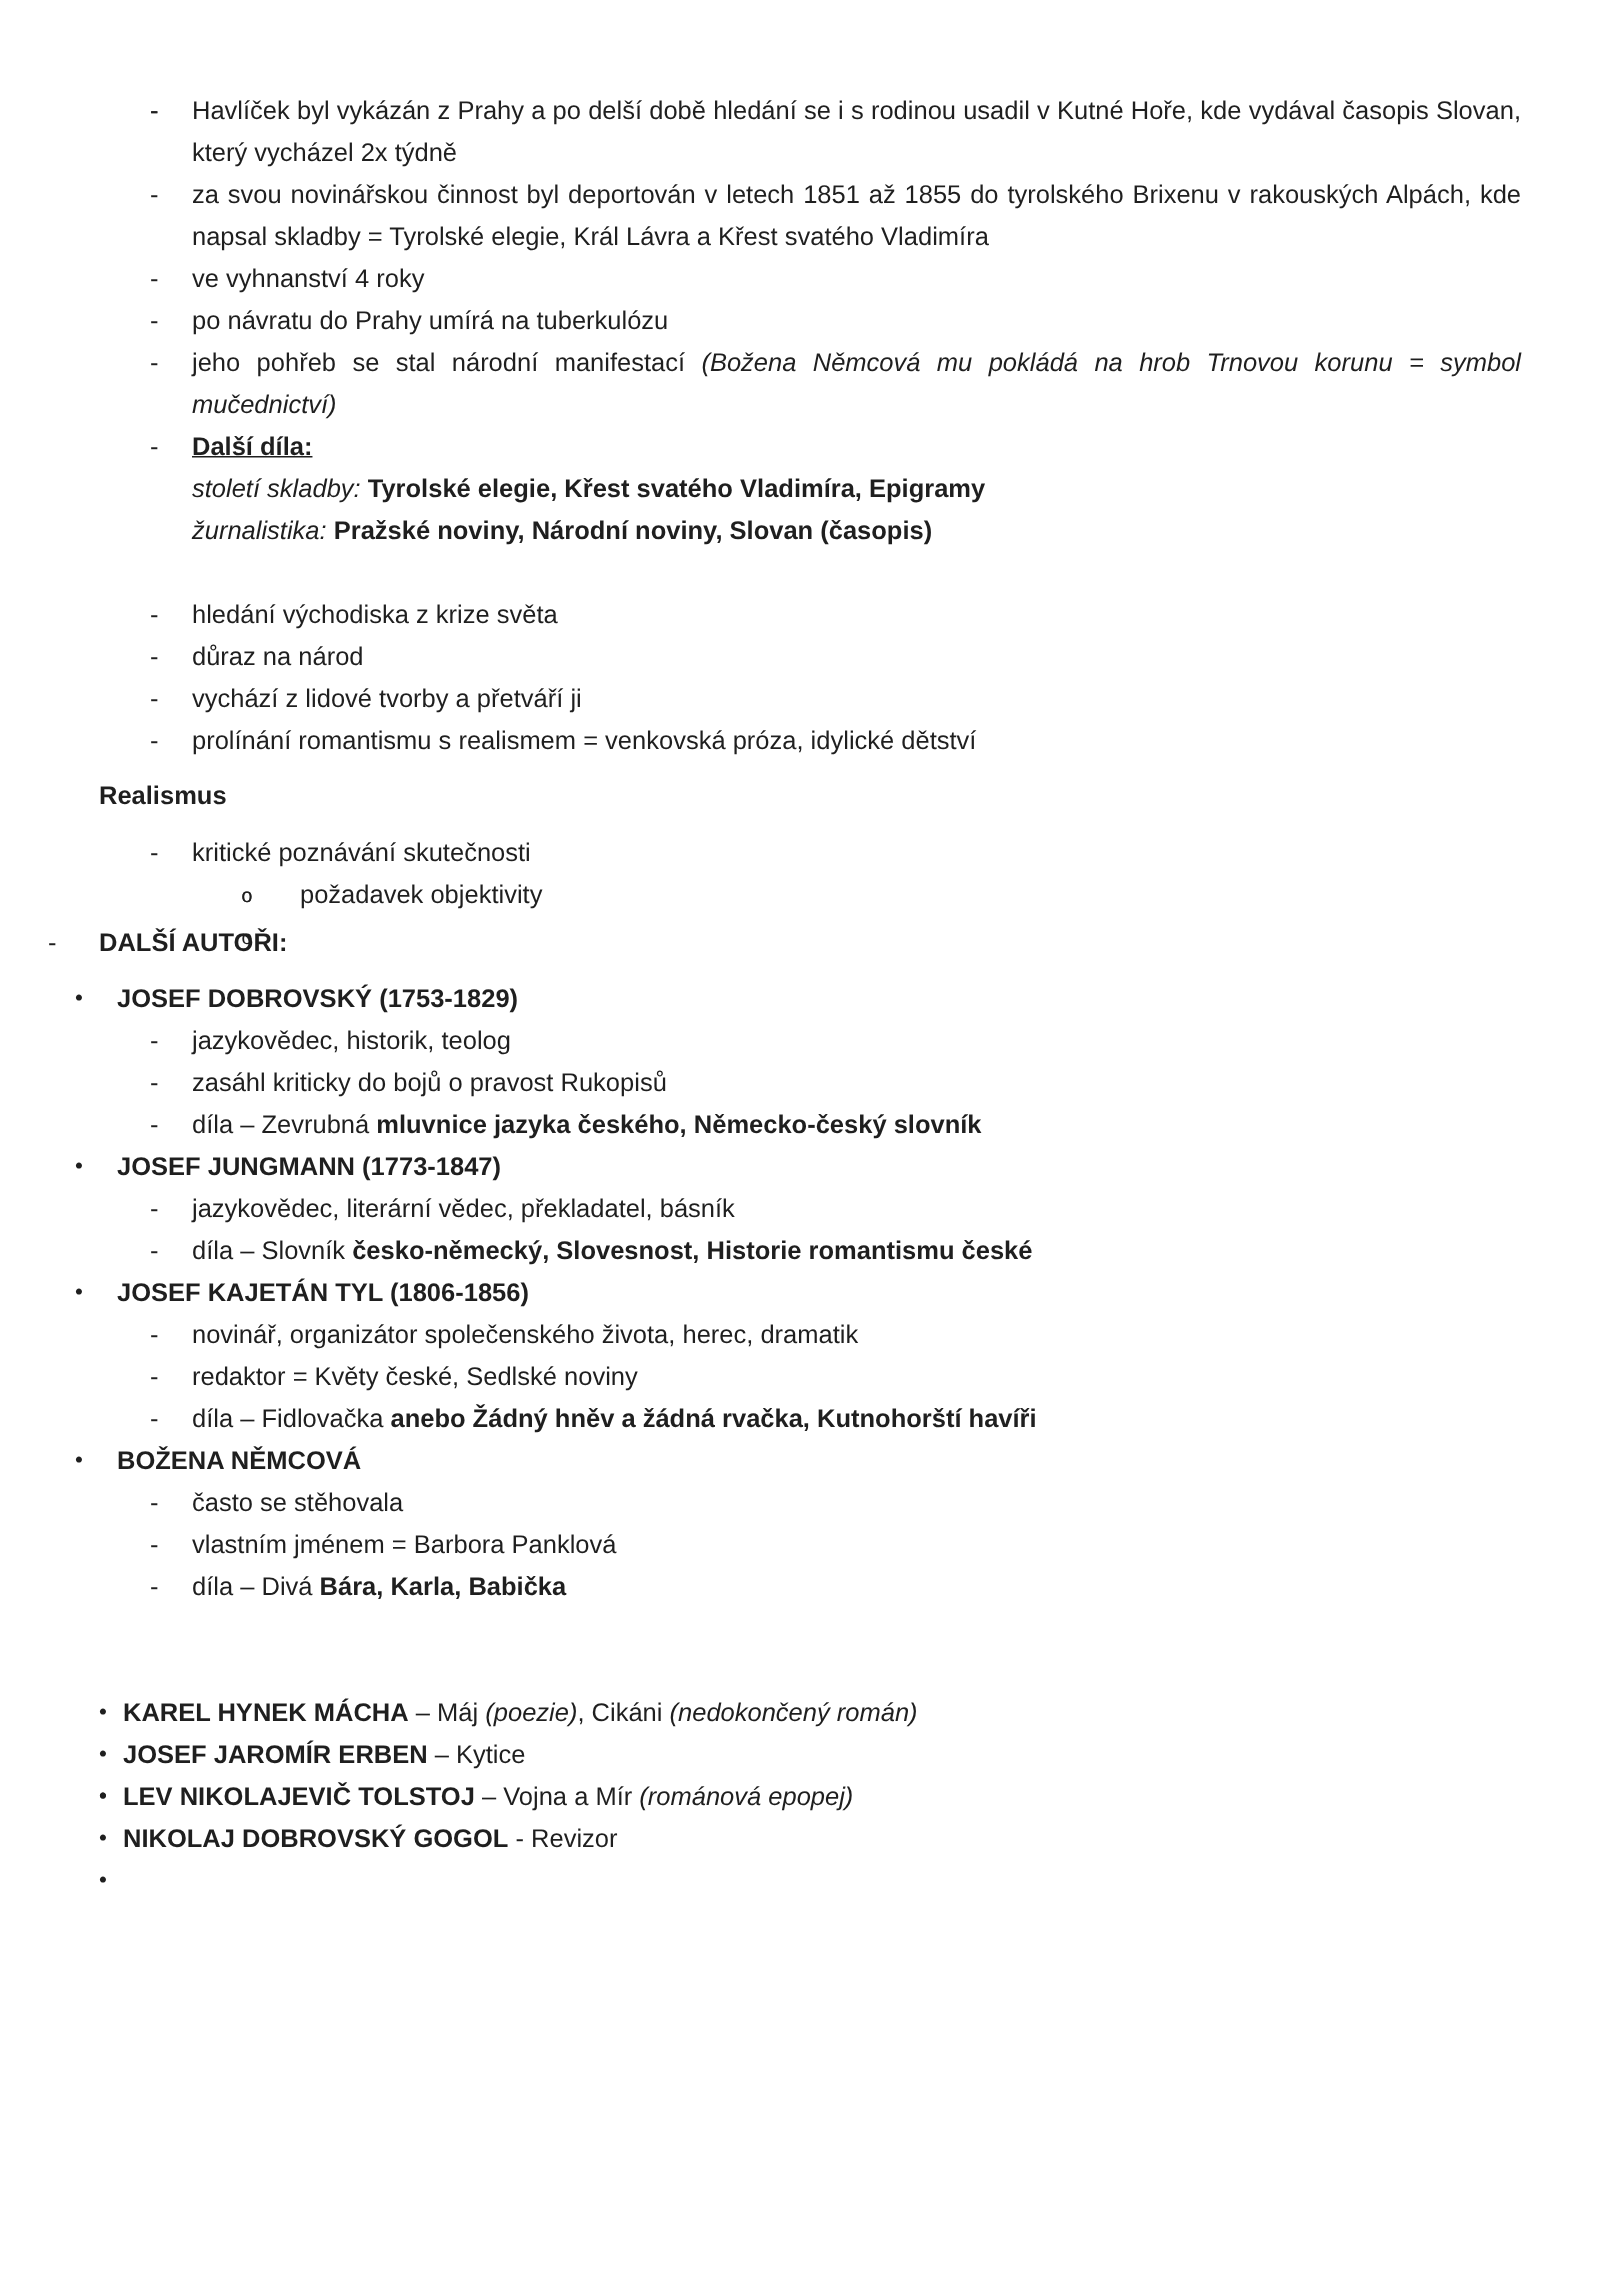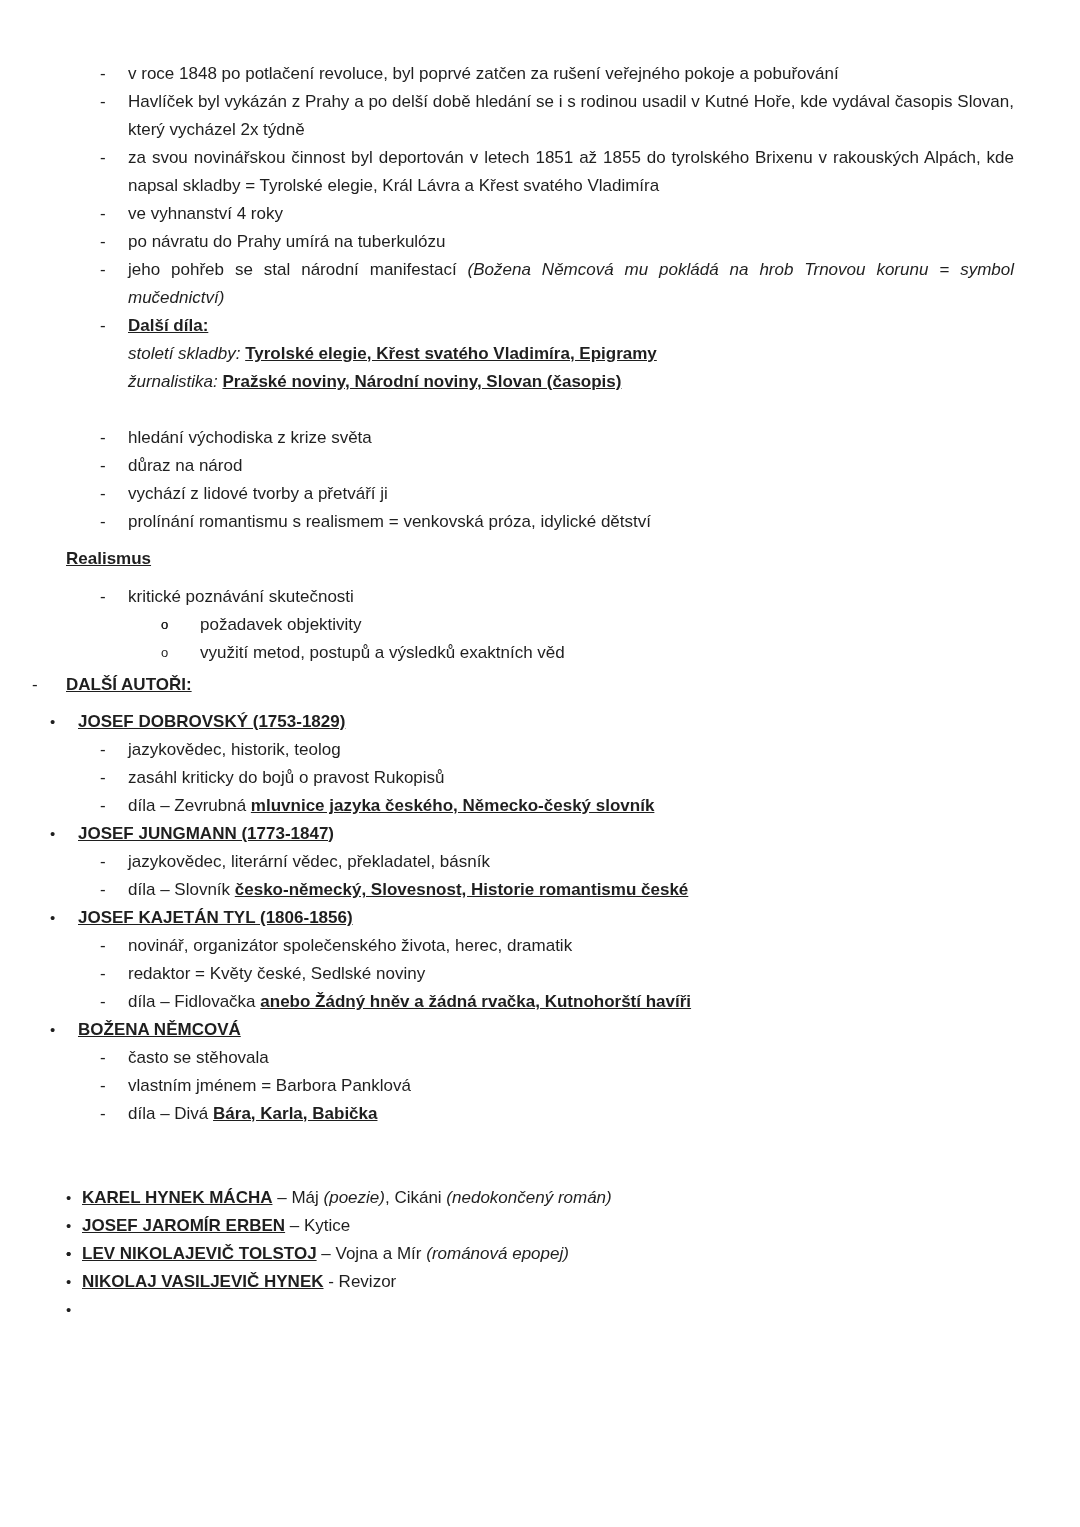--- a/index.html
+++ b/index.html
@@ -33,47 +33,47 @@
   .ind-2 .marker { left: 131px; font-size: 13px; }
 
   .ind-author { padding-left: 48px; }
   .ind-author .marker { left: 20px; font-size: 15px; }
 
   .ind-works { padding-left: 52px; }
   .ind-works .marker { left: 36px; font-size: 15px; }
 
   .spacer { height: 28px; }
 
-  .b { font-weight: bold; text-decoration: underline; }
+  .b { font-weight: bold; }
   .i { font-style: italic; }
   .u { text-decoration: underline; }
 </style>
 </head>
 <body>
 
 <div class="page">
-    <div class="block dash ind-1"><span class="marker">-</span><span class="line"><span class="seg">v roce 1848 po potlačení revoluce, byl poprvé zatčen za rušení veřejného pokoje a pobuřování</span></span></div>
+    <div class="block dash ind-1"><span class="marker">-</span></div>
     <div class="block dash ind-1"><span class="marker">-</span><span class="line"><span class="seg">Havlíček byl vykázán z Prahy a po delší době hledání se i s rodinou usadil v Kutné Hoře, kde vydával časopis Slovan, který vycházel 2x týdně</span></span></div>
     <div class="block dash ind-1"><span class="marker">-</span><span class="line"><span class="seg">za svou novinářskou činnost byl deportován v letech 1851 až 1855 do tyrolského Brixenu v rakouských Alpách, kde napsal skladby = Tyrolské elegie, Král Lávra a Křest svatého Vladimíra</span></span></div>
     <div class="block dash ind-1"><span class="marker">-</span><span class="line"><span class="seg">ve vyhnanství  4 roky</span></span></div>
     <div class="block dash ind-1"><span class="marker">-</span><span class="line"><span class="seg">po návratu do Prahy umírá na tuberkulózu</span></span></div>
     <div class="block dash ind-1"><span class="marker">-</span><span class="line"><span class="seg">jeho pohřeb se stal národní manifestací </span><span class="seg i">(Božena Němcová mu pokládá na hrob Trnovou korunu = symbol mučednictví)</span></span></div>
     <div class="block dash ind-1"><span class="marker">-</span><span class="line"><span class="seg b u">Další díla:</span></span></div>
     <div class="block cont ind-1"><span class="line"><span class="seg i">století skladby: </span><span class="seg b">Tyrolské elegie, Křest svatého Vladimíra, Epigramy</span></span></div>
     <div class="block cont ind-1"><span class="line"><span class="seg i">žurnalistika: </span><span class="seg b">Pražské noviny, Národní noviny, Slovan (časopis)</span></span></div>
     <div class="block spacer"></div>
     <div class="block dash ind-1"><span class="marker">-</span><span class="line"><span class="seg">hledání východiska z krize světa</span></span></div>
     <div class="block dash ind-1"><span class="marker">-</span><span class="line"><span class="seg">důraz na národ</span></span></div>
     <div class="block dash ind-1"><span class="marker">-</span><span class="line"><span class="seg">vychází z lidové tvorby a přetváří ji</span></span></div>
     <div class="block dash ind-1"><span class="marker">-</span><span class="line"><span class="seg">prolínání romantismu s realismem = venkovská próza, idylické dětství</span></span></div>
     <div class="block heading"><span class="line"><span class="seg b">Realismus</span></span></div>
     <div class="block dash ind-1"><span class="marker">-</span><span class="line"><span class="seg">kritické poznávání skutečnosti</span></span></div>
     <div class="block circle ind-2"><span class="marker">o</span></div>
     <div class="block circle ind-2"><span class="marker">o</span><span class="line"><span class="seg">požadavek objektivity</span></span></div>
-    <div class="block circle ind-2"><span class="marker">o</span><span class="line"><span class="seg">využití metod, postupů a výsledků exaktních věd</span></span></div>
+    <div class="block circle ind-2"><span class="marker">o</span></div>
     <div class="block dash ind-0"><span class="marker">-</span><span class="line"><span class="seg b">DALŠÍ AUTOŘI:</span></span></div>
     <div class="block disc ind-author"><span class="marker">•</span><span class="line"><span class="seg b">JOSEF DOBROVSKÝ (1753-1829)</span></span></div>
     <div class="block dash ind-1"><span class="marker">-</span><span class="line"><span class="seg">jazykovědec, historik, teolog</span></span></div>
     <div class="block dash ind-1"><span class="marker">-</span><span class="line"><span class="seg">zasáhl kriticky do bojů o pravost Rukopisů</span></span></div>
     <div class="block dash ind-1"><span class="marker">-</span><span class="line"><span class="seg">díla – Zevrubná </span><span class="seg b">mluvnice jazyka českého, Německo-český slovník</span></span></div>
     <div class="block disc ind-author"><span class="marker">•</span><span class="line"><span class="seg b">JOSEF JUNGMANN (1773-1847)</span></span></div>
     <div class="block dash ind-1"><span class="marker">-</span><span class="line"><span class="seg">jazykovědec, literární vědec, překladatel, básník</span></span></div>
     <div class="block dash ind-1"><span class="marker">-</span><span class="line"><span class="seg">díla – Slovník </span><span class="seg b">česko-německý, Slovesnost, Historie romantismu české</span></span></div>
     <div class="block disc ind-author"><span class="marker">•</span><span class="line"><span class="seg b">JOSEF KAJETÁN TYL (1806-1856)</span></span></div>
     <div class="block dash ind-1"><span class="marker">-</span><span class="line"><span class="seg">novinář, organizátor společenského života, herec, dramatik</span></span></div>
@@ -82,15 +82,15 @@
     <div class="block disc ind-author"><span class="marker">•</span><span class="line"><span class="seg b">BOŽENA NĚMCOVÁ</span></span></div>
     <div class="block dash ind-1"><span class="marker">-</span><span class="line"><span class="seg">často se stěhovala</span></span></div>
     <div class="block dash ind-1"><span class="marker">-</span><span class="line"><span class="seg">vlastním jménem = Barbora Panklová</span></span></div>
     <div class="block dash ind-1"><span class="marker">-</span><span class="line"><span class="seg">díla – Divá </span><span class="seg b">Bára, Karla, Babička</span></span></div>
     <div class="block spacer"></div>
     <div class="block spacer"></div>
     <div class="block disc ind-works"><span class="marker">•</span><span class="line"><span class="seg b">KAREL HYNEK MÁCHA</span><span class="seg"> – Máj </span><span class="seg i">(poezie)</span><span class="seg">, Cikáni </span><span class="seg i">(nedokončený román)</span></span></div>
     <div class="block disc ind-works"><span class="marker">•</span><span class="line"><span class="seg b">JOSEF JAROMÍR ERBEN</span><span class="seg"> – Kytice</span></span></div>
     <div class="block disc ind-works"><span class="marker">•</span></div>
     <div class="block disc ind-works"><span class="marker">•</span><span class="line"><span class="seg b">LEV NIKOLAJEVIČ TOLSTOJ</span><span class="seg"> – Vojna a Mír </span><span class="seg i">(románová epopej)</span></span></div>
-    <div class="block disc ind-works"><span class="marker">•</span><span class="line"><span class="seg b">NIKOLAJ VASILJEVIČ HYNEK</span><span class="seg"> - Revizor</span></span></div>
+    <div class="block disc ind-works"><span class="marker">•</span><span class="line"><span class="seg b">NIKOLAJ DOBROVSKÝ GOGOL</span><span class="seg"> - Revizor</span></span></div>
     <div class="block disc ind-works"><span class="marker">•</span></div>
   </div>
 
 </body></html>

